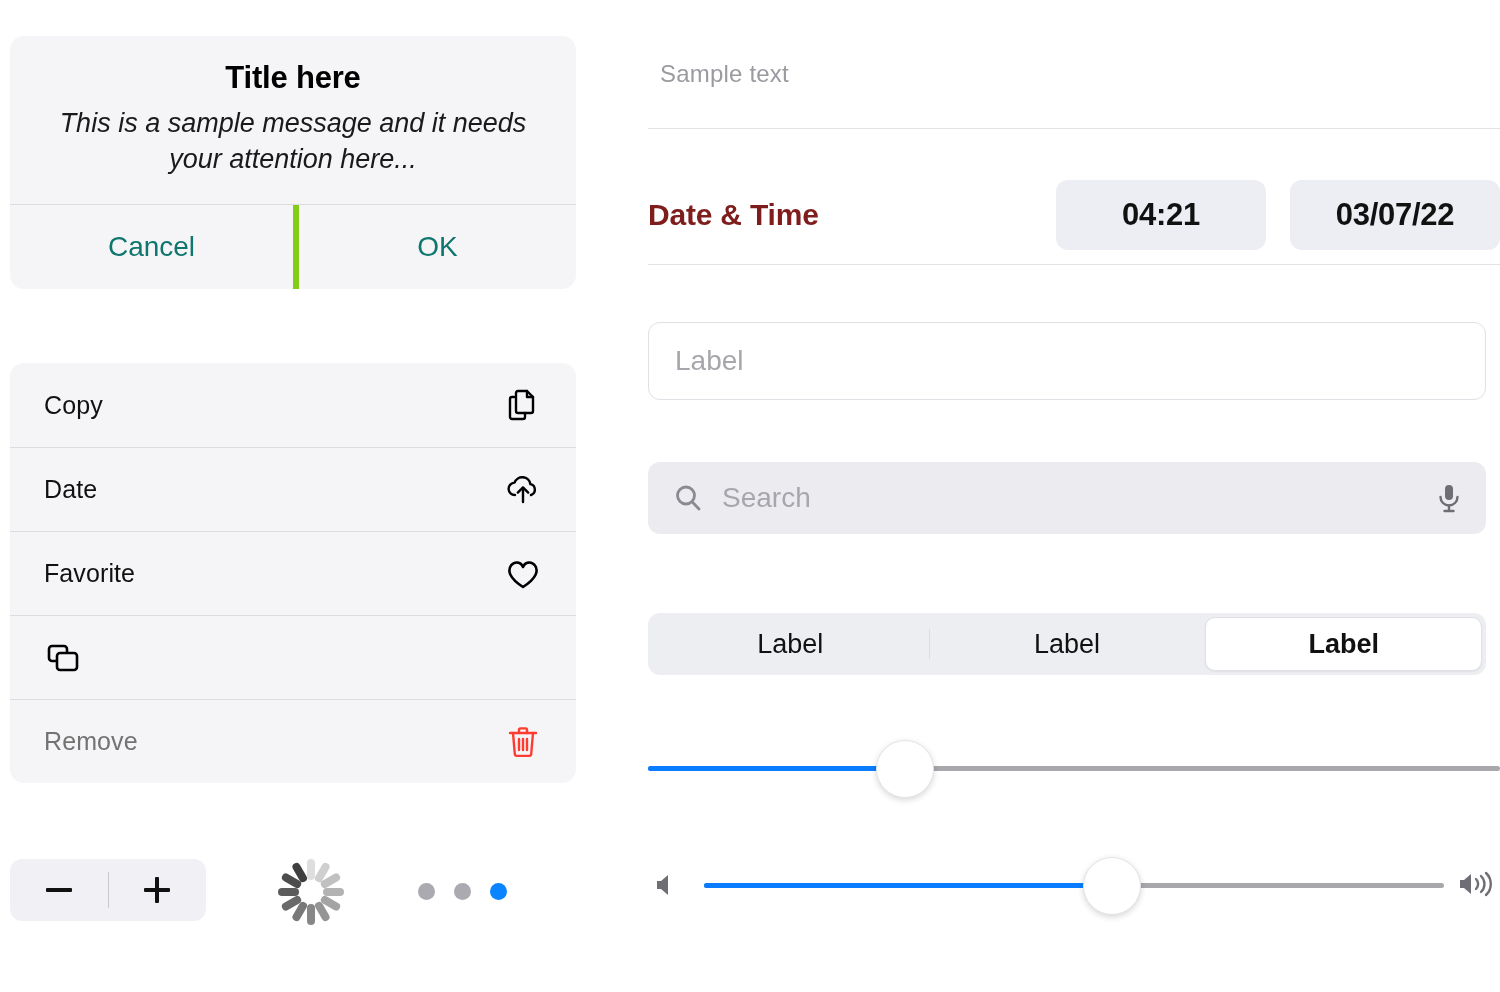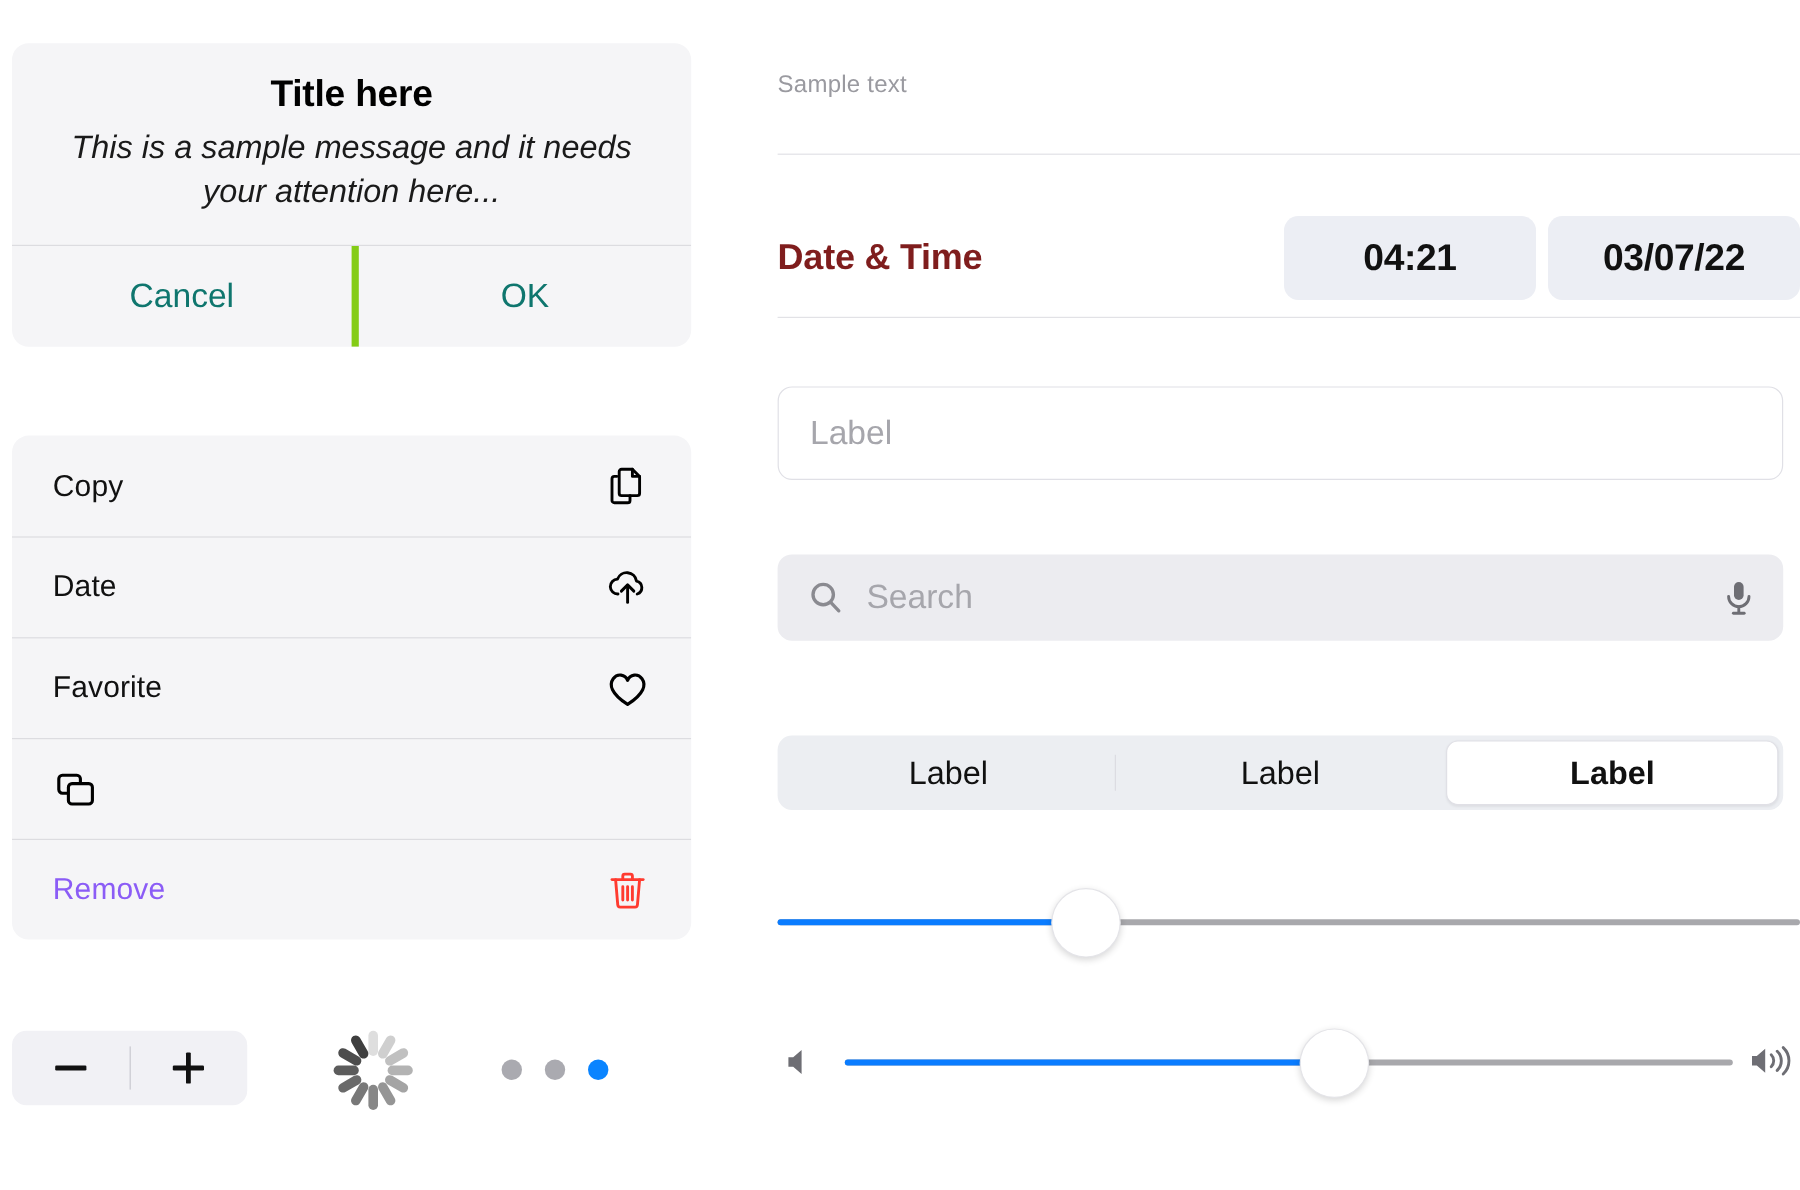--- a/index.html
+++ b/index.html
@@ -89,21 +89,21 @@
   .list-row + .list-row {
     border-top: 1px solid #dcdce0;
   }
   .list-label {
     flex: 1 1 auto;
     font-size: 25px;
     color: #111;
     letter-spacing: 0.1px;
   }
   .list-label.danger {
-    color: #8b5cf6;
+    color: #737373;
   }
   .list-icon {
     flex: 0 0 auto;
     width: 38px;
     height: 38px;
     display: flex;
     align-items: center;
     justify-content: center;
   }
   .list-icon svg { display: block; }
@@ -205,24 +205,24 @@
   .right-pane {
     position: absolute;
     left: 648px;
     top: 0;
     width: 852px;
     height: 992px;
   }
 
   .section-header {
     position: absolute;
-    left: 0;
+    left: 12px;
     top: 60px;
     width: 840px;
-    font-size: 20px;
+    font-size: 24px;
     color: #9a9aa0;
     letter-spacing: 0.2px;
   }
   .rule {
     position: absolute;
     left: 0;
     width: 852px;
     height: 1px;
     background: #e2e2e6;
   }
@@ -240,21 +240,21 @@
   }
   .datetime-label {
     font-size: 30px;
     font-weight: bold;
     color: #7f1d1d;
     letter-spacing: -0.2px;
   }
   .datetime-pills {
     margin-left: auto;
     display: flex;
-    gap: 10px;
+    gap: 24px;
     align-items: center;
   }
   .pill {
     background: #eceef4;
     border-radius: 12px;
     height: 70px;
     min-width: 210px;
     display: flex;
     align-items: center;
     justify-content: center;

